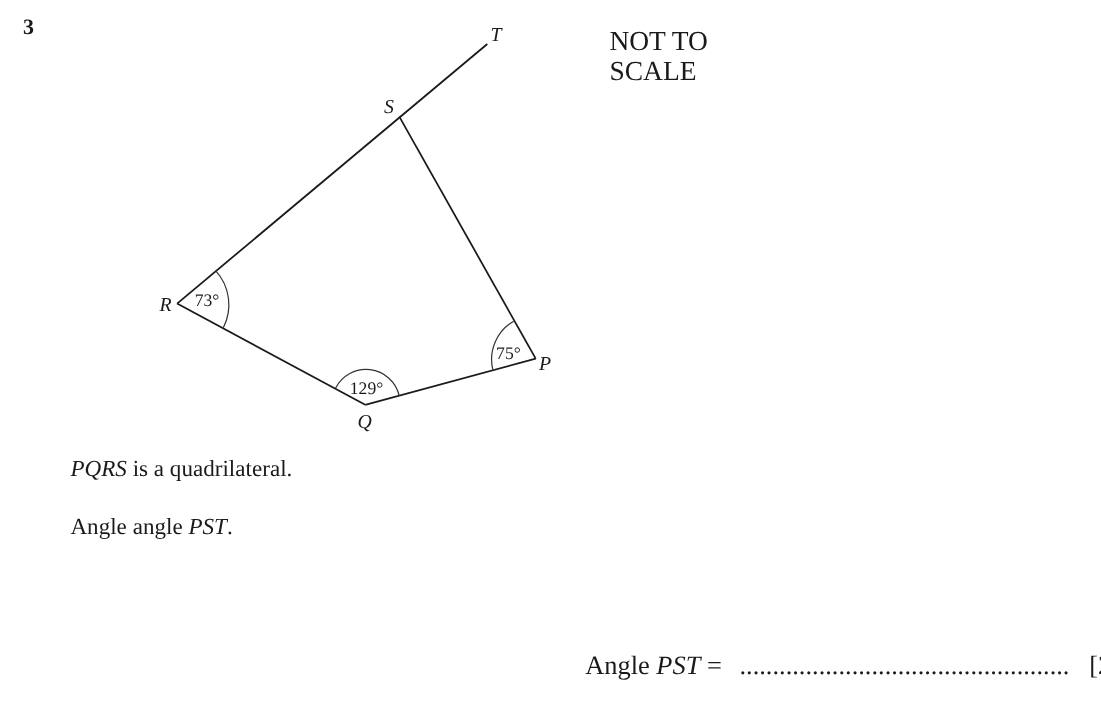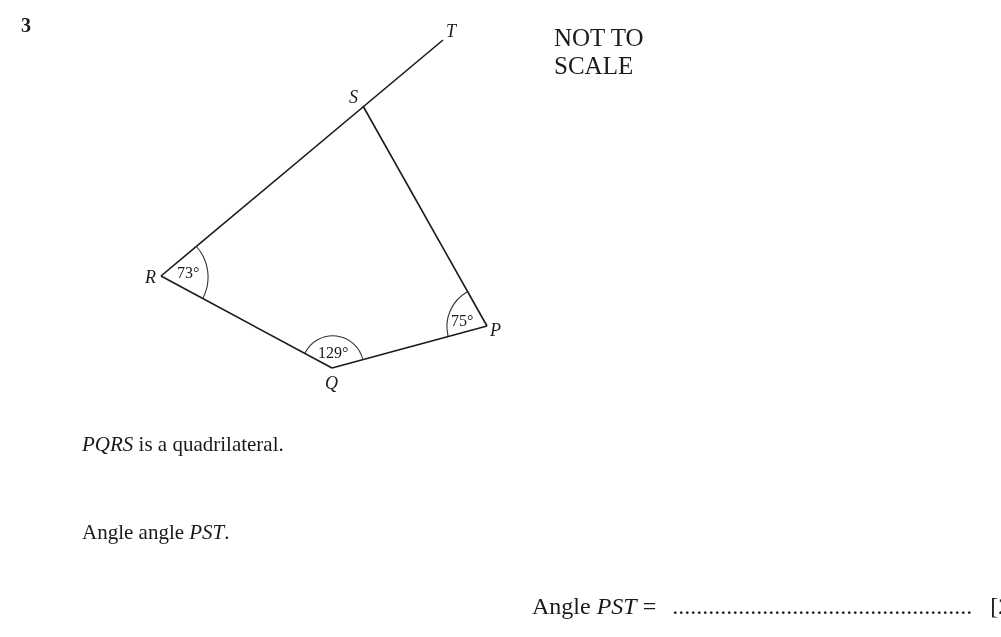--- a/index.html
+++ b/index.html
@@ -33,21 +33,21 @@
     .diagram text {
       font-family: "Liberation Serif", "DejaVu Serif", serif;
       fill: #1a1a1a;
     }
     .pt-label { font-style: italic; font-size: 18px; }
     .ang-label { font-size: 16px; }
     .stmt {
       left: 64px; top: 413px;
       font-size: 21px; line-height: 26px;
     }
-    .stmt p { margin: 18px; }
+    .stmt p { margin: 0; }
     .stmt .gap { height: 26px; }
     i { font-style: italic; }
     .answer {
       left: 532px; top: 593px;
       font-size: 24px;
       white-space: nowrap;
     }
     .answer .dots {
       display: inline-block;
       margin-left: 10px;

